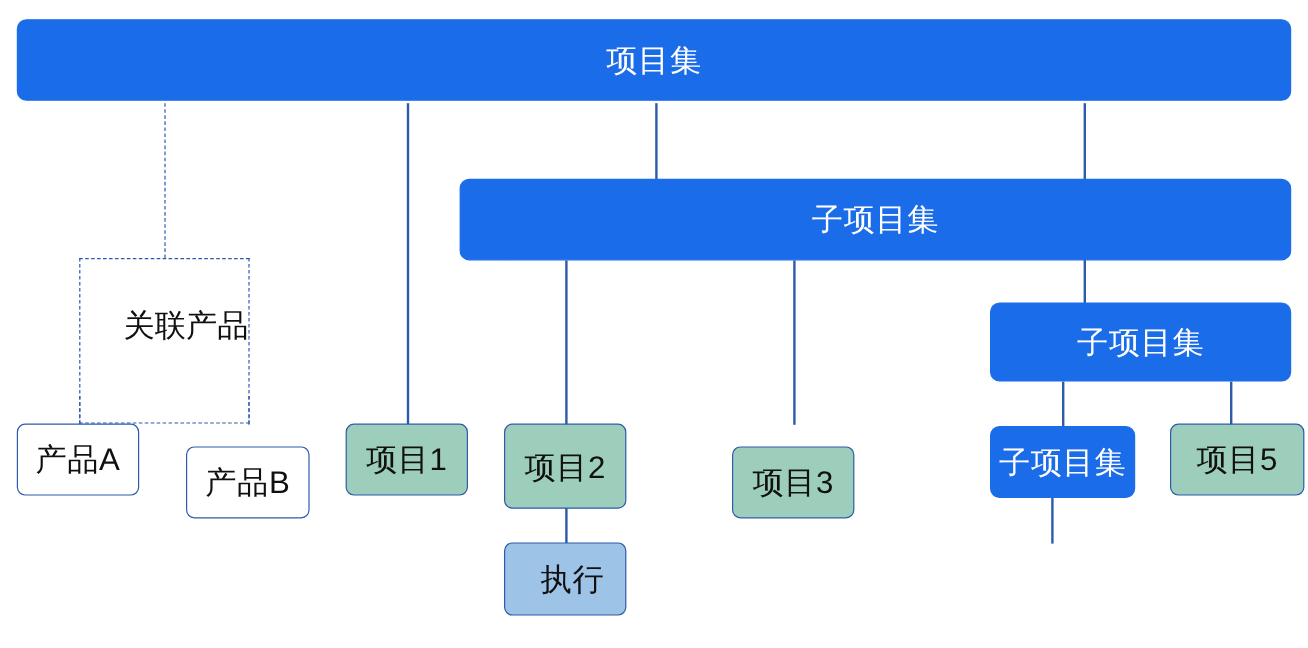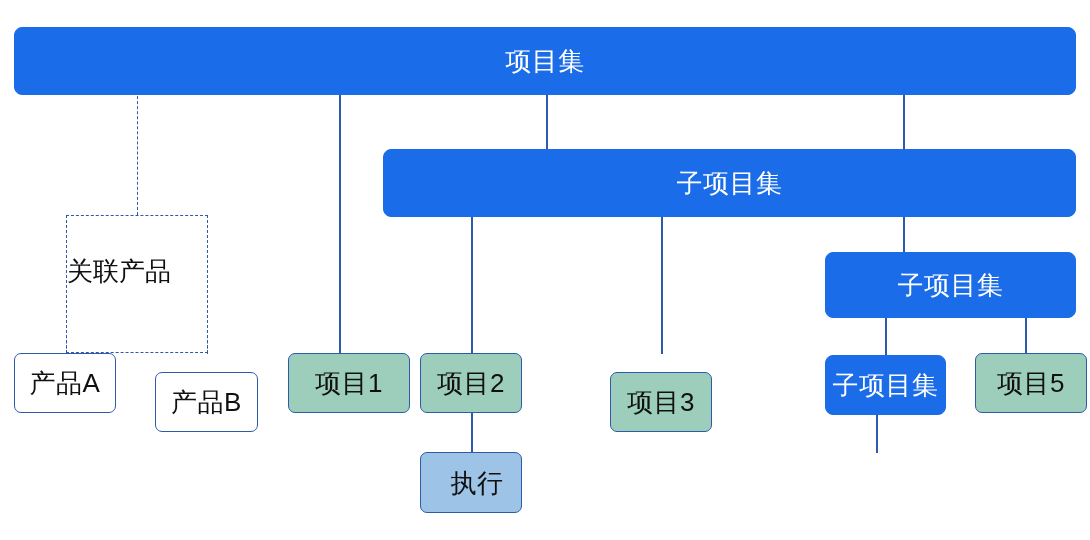--- a/index.html
+++ b/index.html
@@ -53,21 +53,21 @@
   }
   
   .dashed-group{
     position:absolute;box-sizing:border-box;
     border:1.8px dashed #2E5AAC;
     background:transparent;
     z-index:2;
   }
   .dashed-group .grp-label{
     position:absolute;left:0;right:0;
-    text-align:left;
+    text-align:right;
     font-size:26px;color:#101010;
     white-space:nowrap;
   }
   
   .line{
     position:absolute;background:#2E5AAC;z-index:1;
   }
   .line.v{width:1.6px;}
   .line.dash-v{
     background:none;
@@ -101,21 +101,21 @@
   <div class="line v" style="left:885px;top:318px;height:38px;"></div>
 
   <div class="line v" style="left:1025px;top:318px;height:38px;"></div>
 
   <div class="line v" style="left:876px;top:415px;height:38px;"></div>
 
   <div class="dashed-group" style="left:66px;top:215px;width:142px;height:138px;">
     <span class="grp-label" style="top:38px;">关联产品</span>
   </div>
 
-  <div class="node bar" style="left:14px;top:27px;width:1062px;height:68px;">
+  <div class="node bar" style="left:14px;top:16px;width:1062px;height:68px;">
     <span>项目集</span>
   </div>
 
   <div class="node bar" style="left:383px;top:149px;width:693px;height:68px;">
     <span>子项目集</span>
   </div>
 
   <div class="node bar" style="left:825px;top:252px;width:251px;height:66px;">
     <span>子项目集</span>
   </div>
@@ -125,25 +125,25 @@
   </div>
 
   <div class="node white-node" style="left:14px;top:353px;width:102px;height:60px;text-align:right;">
     <span>产品A</span>
   </div>
 
   <div class="node white-node" style="left:155px;top:372px;width:103px;height:60px;">
     <span>产品B</span>
   </div>
 
-  <div class="node green-node" style="left:288px;top:353px;width:122px;height:60px;">
+  <div class="node green-node" style="left:288px;top:353px;width:102px;height:60px;">
     <span>项目1</span>
   </div>
 
-  <div class="node green-node" style="left:420px;top:353px;width:102px;height:60px;">
+  <div class="node green-node" style="left:420px;top:353px;width:102px;height:71px;">
     <span>项目2</span>
   </div>
 
   <div class="node green-node" style="left:610px;top:372px;width:102px;height:60px;">
     <span>项目3</span>
   </div>
 
   <div class="node green-node" style="left:975px;top:353px;width:112px;height:60px;">
     <span>项目5</span>
   </div>

